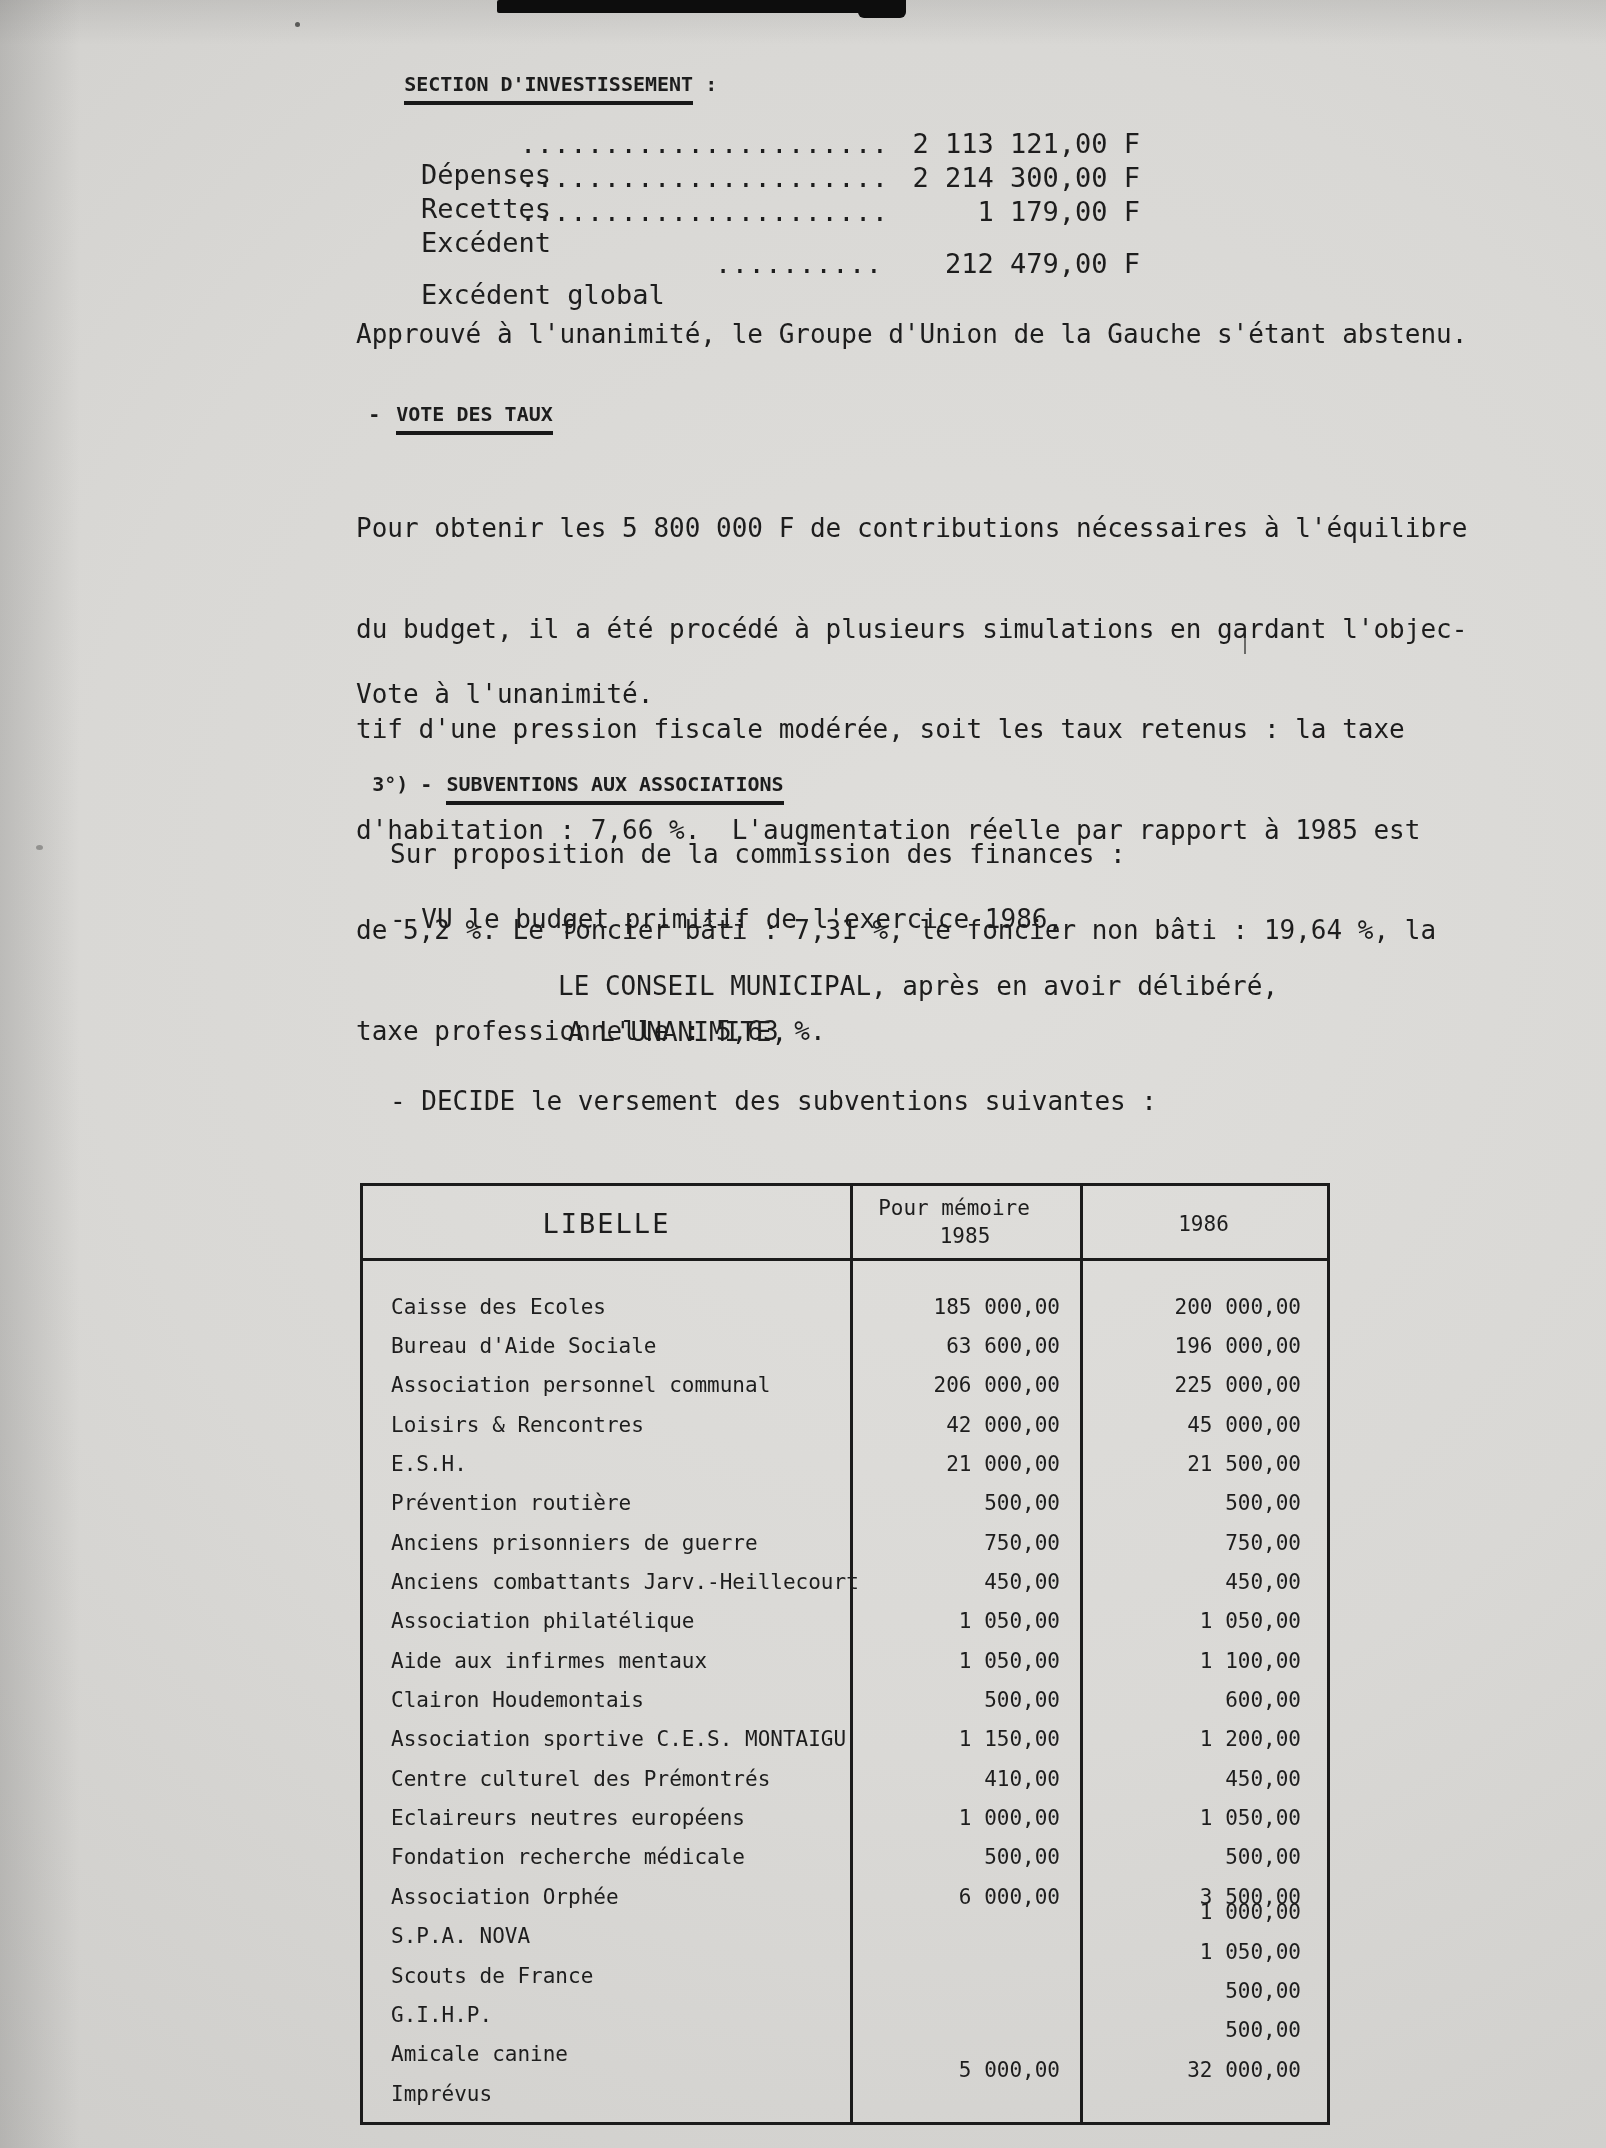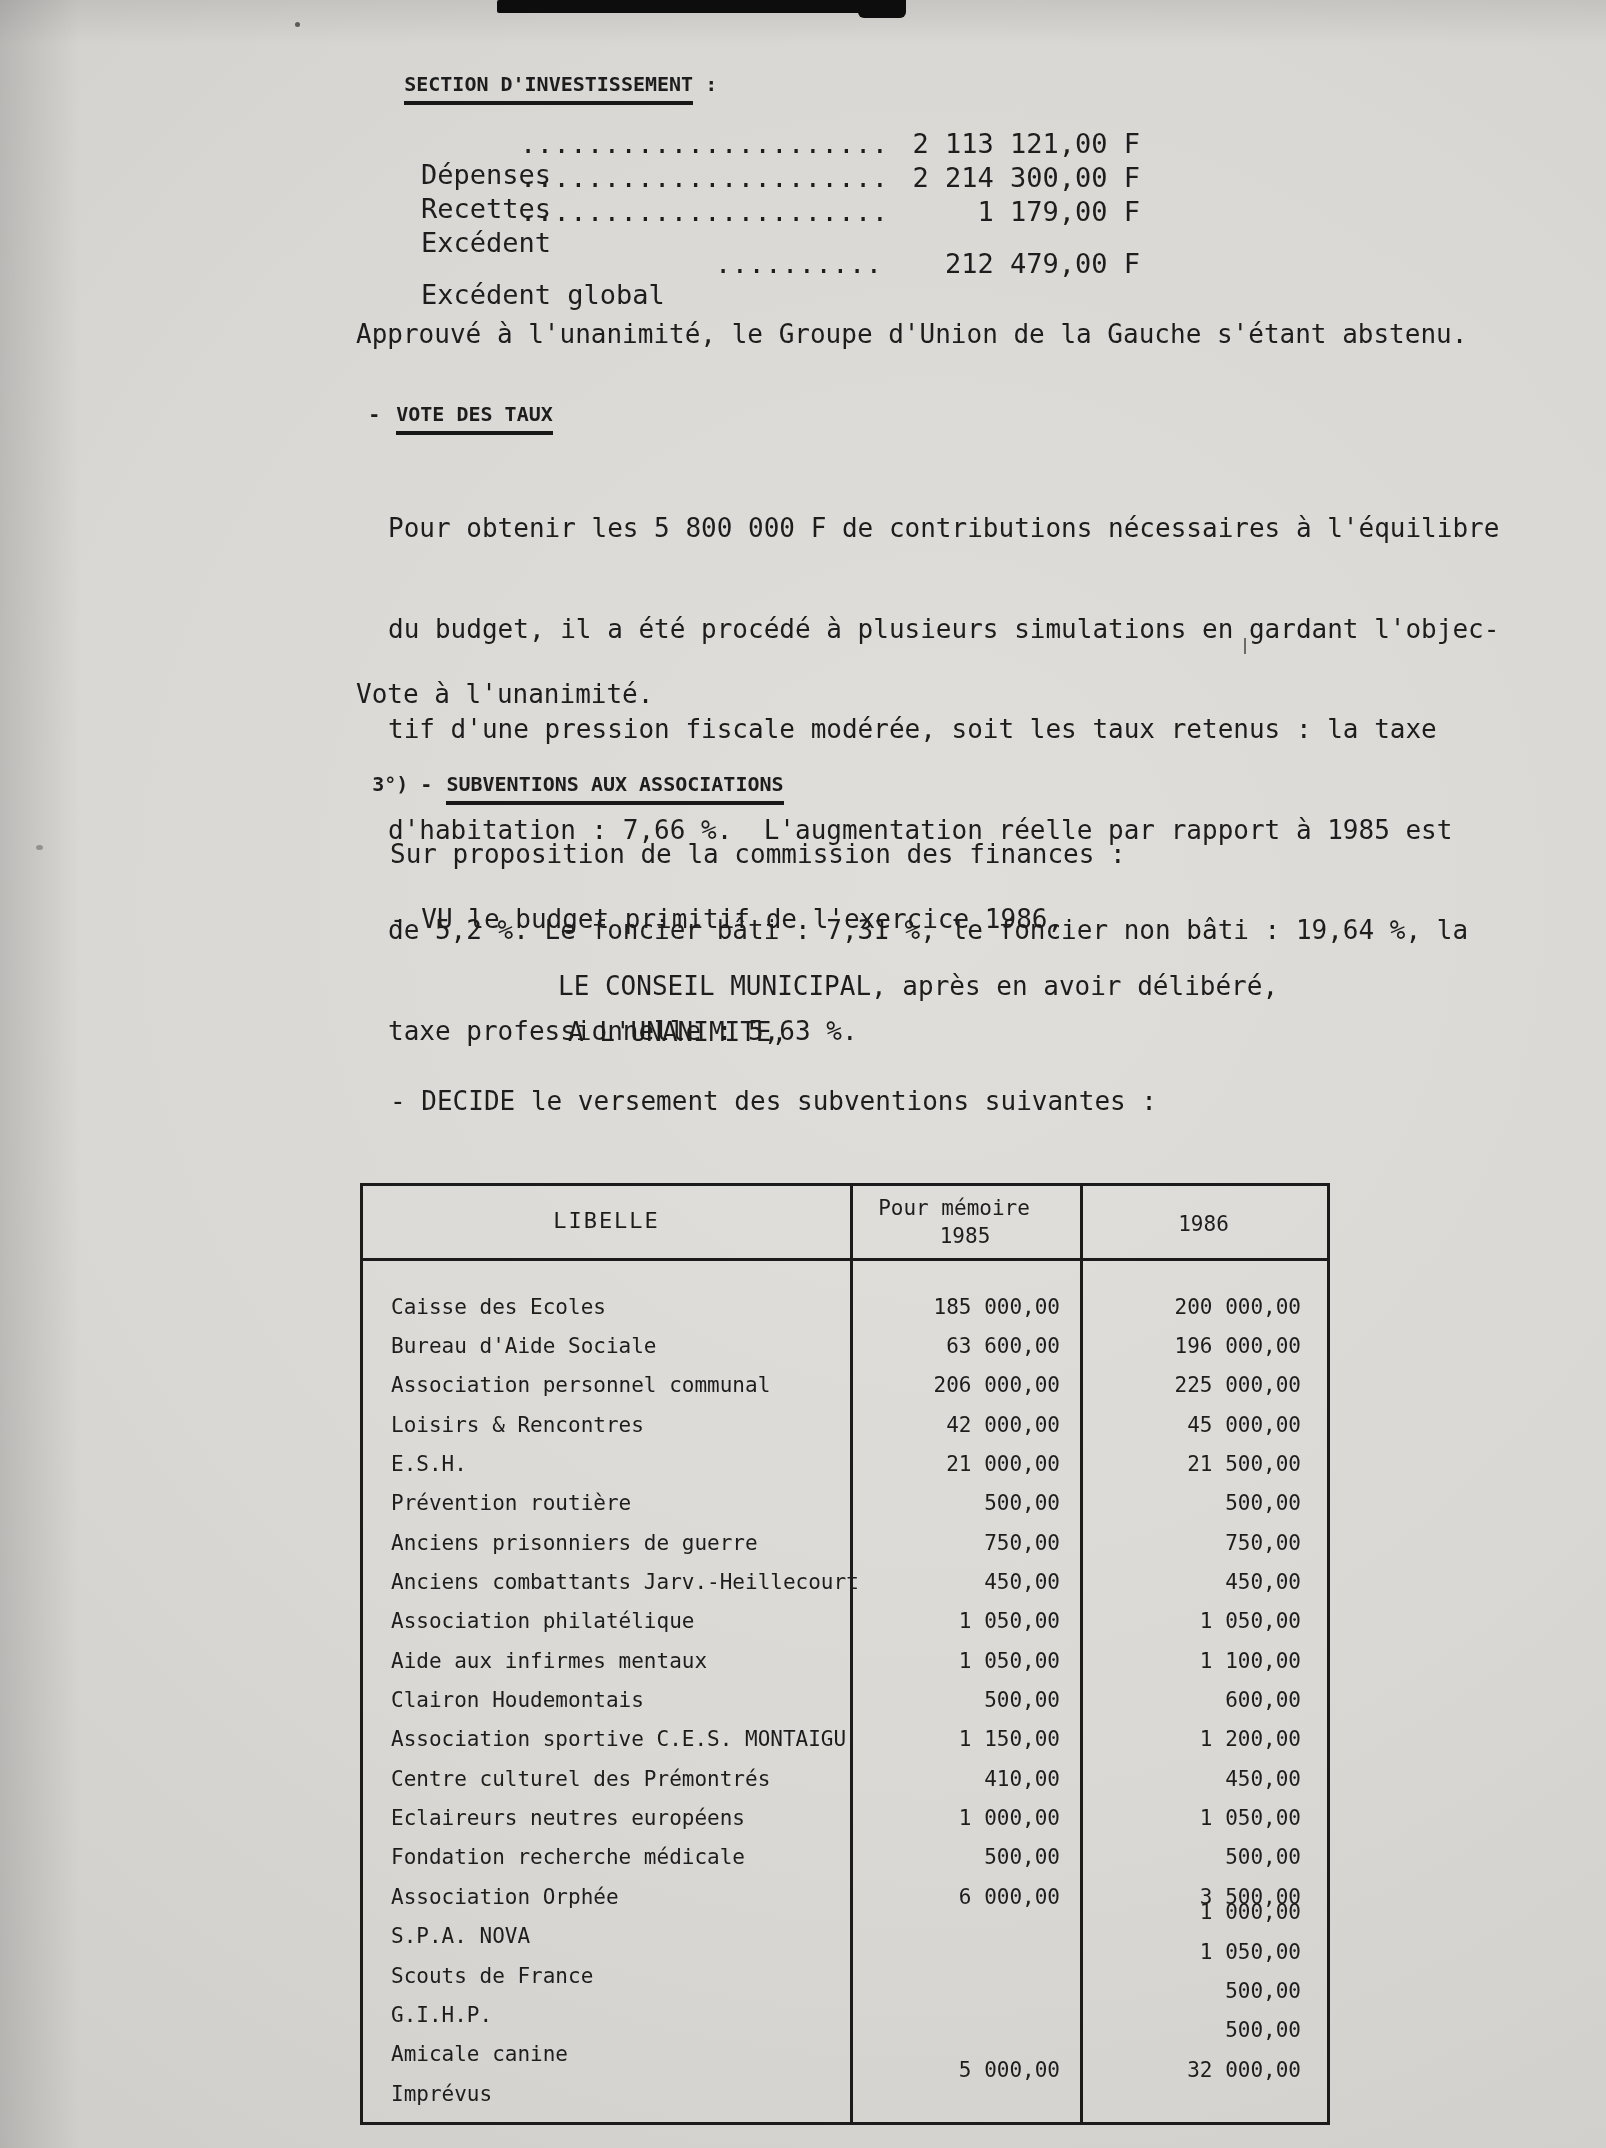--- a/index.html
+++ b/index.html
@@ -27,21 +27,21 @@
   
   .para div{white-space:pre;}
   
   .stable{
     position:absolute;left:360px;top:1183px;width:970px;height:942px;
     border:3px solid #1b1b1b;box-sizing:border-box;background:rgba(255,255,255,0.04);
   }
   .vline{position:absolute;top:0;bottom:0;width:3px;background:#1b1b1b;}
   .hsep{position:absolute;left:0;right:0;top:72px;height:3px;background:#1b1b1b;}
   .th{position:absolute;font-size:21px;white-space:pre;}
-  .th.lib{left:0;width:487px;top:22px;text-align:center;font-size:22px;letter-spacing:2px;}
+  .th.lib{left:0;width:487px;top:22px;text-align:center;font-size:27px;letter-spacing:2px;}
   .th.mem1{left:487px;width:208px;top:10px;text-align:center;}
   .th.mem2{left:487px;width:230px;top:38px;text-align:center;}
   .th.y86{left:717px;width:247px;top:26px;text-align:center;}
   .tbody{position:absolute;left:0;right:0;top:75px;padding-top:26px;}
   .trow{display:flex;height:39.35px;align-items:center;font-size:21px;white-space:pre;}
   .trow .c1{width:487px;padding-left:28px;box-sizing:border-box;}
   .trow .c2{width:230px;padding-right:20px;box-sizing:border-box;text-align:right;}
   .trow .c3{flex:1;padding-right:26px;box-sizing:border-box;text-align:right;margin-left:20px;}
   .trow.shift .c2,.trow.shift .c3{position:relative;top:-24px;}
 </style>
@@ -80,21 +80,21 @@
     <span class="dots">..........</span>
     <span class="val">212 479,00 F</span>
   </div>
 
   <div class="abs body-text" style="left:356px;top:318px;">Approuvé à l'unanimité, le Groupe d'Union de la Gauche s'étant abstenu.</div>
 
   <div class="abs heading" style="left:320px;top:378px;">
     <span>-</span><span class="u" style="margin-left:16px;">VOTE DES TAUX</span>
   </div>
 
-  <div class="abs body-text para" style="left:356px;top:445px;margin-left:32px;">
+  <div class="abs body-text para" style="left:356px;top:445px;">
     <div>Pour obtenir les 5 800 000 F de contributions nécessaires à l'équilibre</div>
     <div>du budget, il a été procédé à plusieurs simulations en gardant l'objec-</div>
     <div>tif d'une pression fiscale modérée, soit les taux retenus : la taxe</div>
     <div>d'habitation : 7,66 %.  L'augmentation réelle par rapport à 1985 est</div>
     <div>de 5,2 %. Le foncier bâti : 7,31 %, le foncier non bâti : 19,64 %, la</div>
     <div>taxe professionnelle : 5,63 %.</div>
   </div>
 
   <div class="abs body-text" style="left:356px;top:678px;">Vote à l'unanimité.</div>
 

